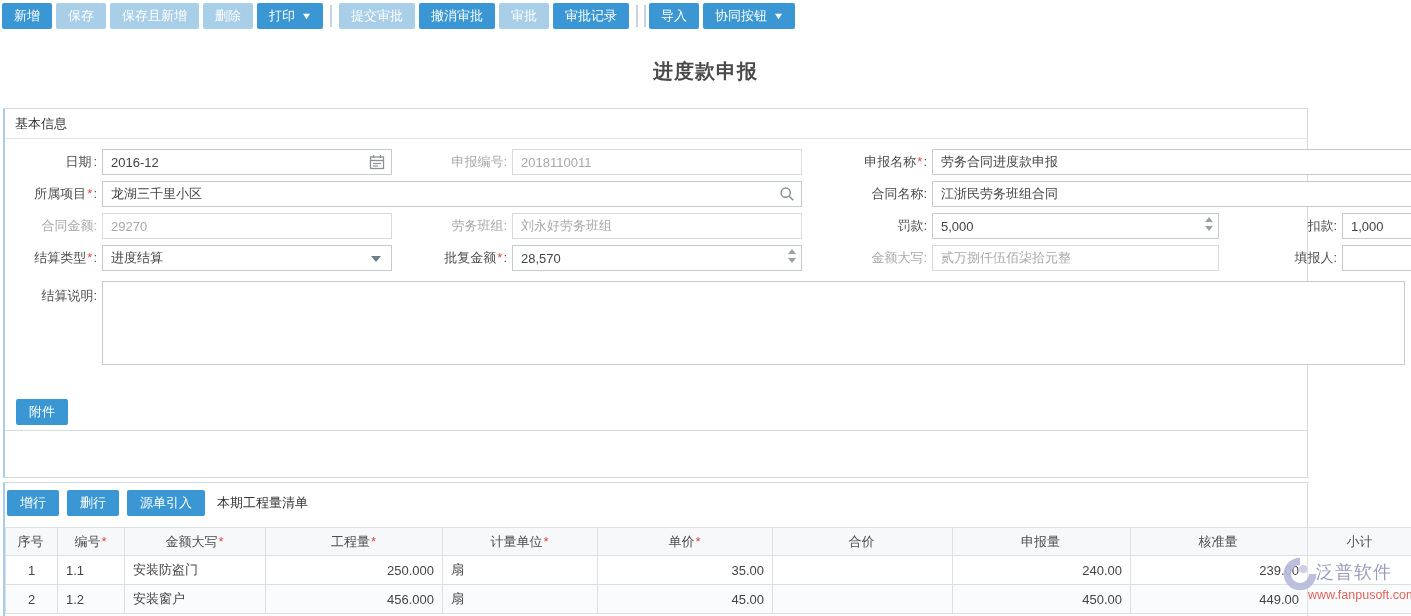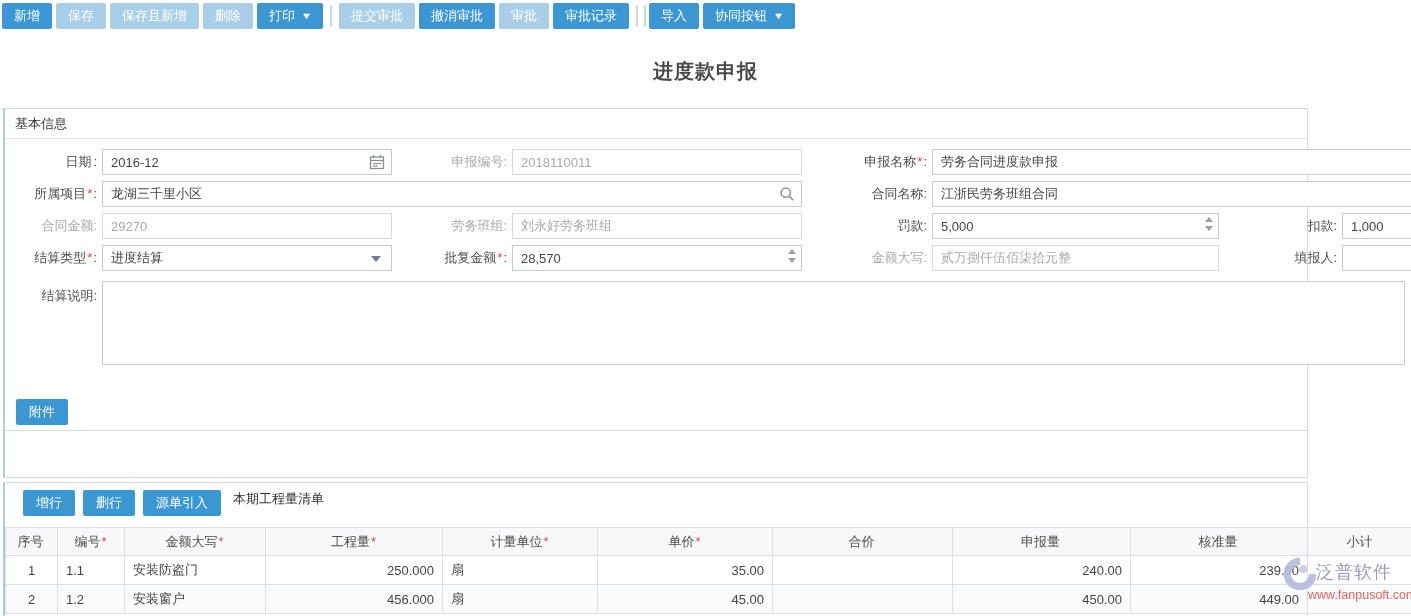--- a/index.html
+++ b/index.html
@@ -54,21 +54,21 @@
   .spin-down { width:0;height:0;border-left:4px solid transparent;border-right:4px solid transparent;
     border-top:5px solid #9aa0a6; cursor:pointer; }
   .fbox textarea { resize:none; padding:6px 8px; }
 
   .attach-btn { position:absolute; left:11px; top:290px; height:26px; padding:0 13px;
     background:#3a97d3; color:#fff; border:none; border-radius:2px; font-size:13px;
     cursor:pointer; font-family:inherit; }
   .form-divider { position:absolute; left:0; top:321px; width:100%; height:1px; background:#d9dcdf; }
 
   
-  .detail-toolbar { position:absolute; top:7px; left:18px; display:flex; align-items:flex-start; }
+  .detail-toolbar { position:absolute; top:7px; left:2px; display:flex; align-items:center; }
   .dbtn { height:26px; padding:0 13px; margin-right:8px; background:#3a97d3; color:#fff;
     border:none; border-radius:2px; font-size:13px; cursor:pointer; font-family:inherit; }
   .grid-title { font-size:13px; color:#333; margin-left:4px; }
 
   table.grid { position:absolute; top:44px; left:0; border-collapse:collapse;
     table-layout:fixed; width:1408px; font-size:13px; }
   .grid th, .grid td { border:1px solid #dcdfe3; height:28px; padding:0 8px;
     overflow:hidden; white-space:nowrap; font-weight:normal; }
   .grid th { background:#f7f8f9; color:#4d4d4d; text-align:center;margin-left:16px; }
   .grid td { height:29px; color:#444; background:#fff; }

